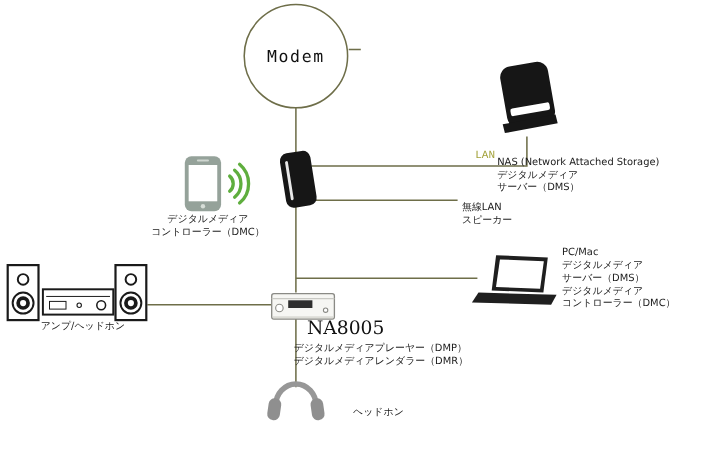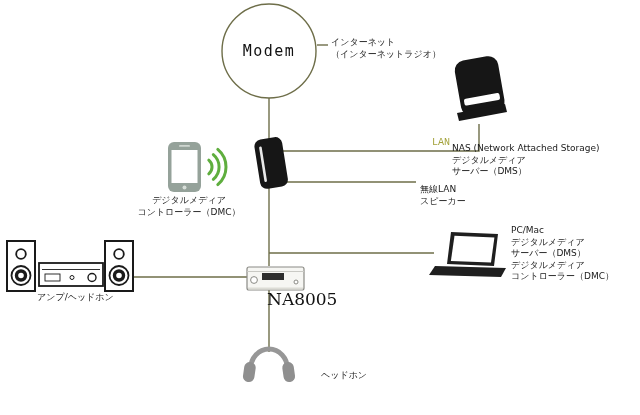--- a/index.html
+++ b/index.html
@@ -12,21 +12,21 @@
     position:absolute; font-size:9px; line-height:11.5px; color:#1a1a1a;
     white-space:pre-line; font-family:"DejaVu Sans", sans-serif;
   }
   .label.center { text-align:center; }
   .modem-label {
     font-family:"DejaVu Sans Mono", monospace; font-size:15px;
     letter-spacing:1.5px; line-height:18px; color:#111;
   }
   .lan-label { color:#A3A23A; font-size:10px; line-height:11px; }
   .model-label {
-    font-family:"DejaVu Serif", serif; font-size:17px; line-height:19px; color:#111;
+    font-family:"DejaVu Serif", serif; font-size:17px; line-height:19px; color:#111;margin-left:12px;
   }
 </style>
 </head>
 <body>
 
 <div class="canvas">
 
   <svg width="640" height="415" viewBox="0 0 640 415">
 
     <g stroke="#6E6E49" stroke-width="1.4" fill="none">
@@ -109,22 +109,20 @@
         <rect x="243.5" y="362" width="11.5" height="20" rx="5.5" fill="#8f8f8f"></rect>
       </g>
       <g transform="rotate(-8 289 372.5)">
         <rect x="283" y="362" width="11.5" height="20" rx="5.5" fill="#8f8f8f"></rect>
       </g>
     </g>
   </svg>
 
   <div class="label modem-label center" style="left:229px; top:42px; width:80px;">Modem</div>
 
-  <div class="label" style="left:331px; top:37px;">インターネット
-（インターネットラジオ）</div>
 
   <div class="label" style="left:452px; top:123px;margin-top:20px;">NAS (Network Attached Storage)
 デジタルメディア
 サーバー（DMS）</div>
 
   <div class="label lan-label" style="left:432px; top:137px;font-family:Liberation Mono, monospace;">LAN</div>
 
   <div class="label" style="left:420px; top:184px;">無線LAN
 スピーカー</div>
 
@@ -134,15 +132,17 @@
   <div class="label" style="left:511px; top:225px;">PC/Mac
 デジタルメディア
 サーバー（DMS）
 デジタルメディア
 コントローラー（DMC）</div>
 
   <div class="label" style="left:37px; top:292px;">アンプ/ヘッドホン</div>
 
   <div class="label model-label" style="left:267px; top:290px;">NA8005</div>
 
+  <div class="label" style="left:267px; top:312px;">デジタルメディアプレーヤー（DMP）
+デジタルメディアレンダラー（DMR）</div>
 
   <div class="label" style="left:289px; top:370px;margin-left:32px;">ヘッドホン</div>
 </div>
 
 </body></html>

